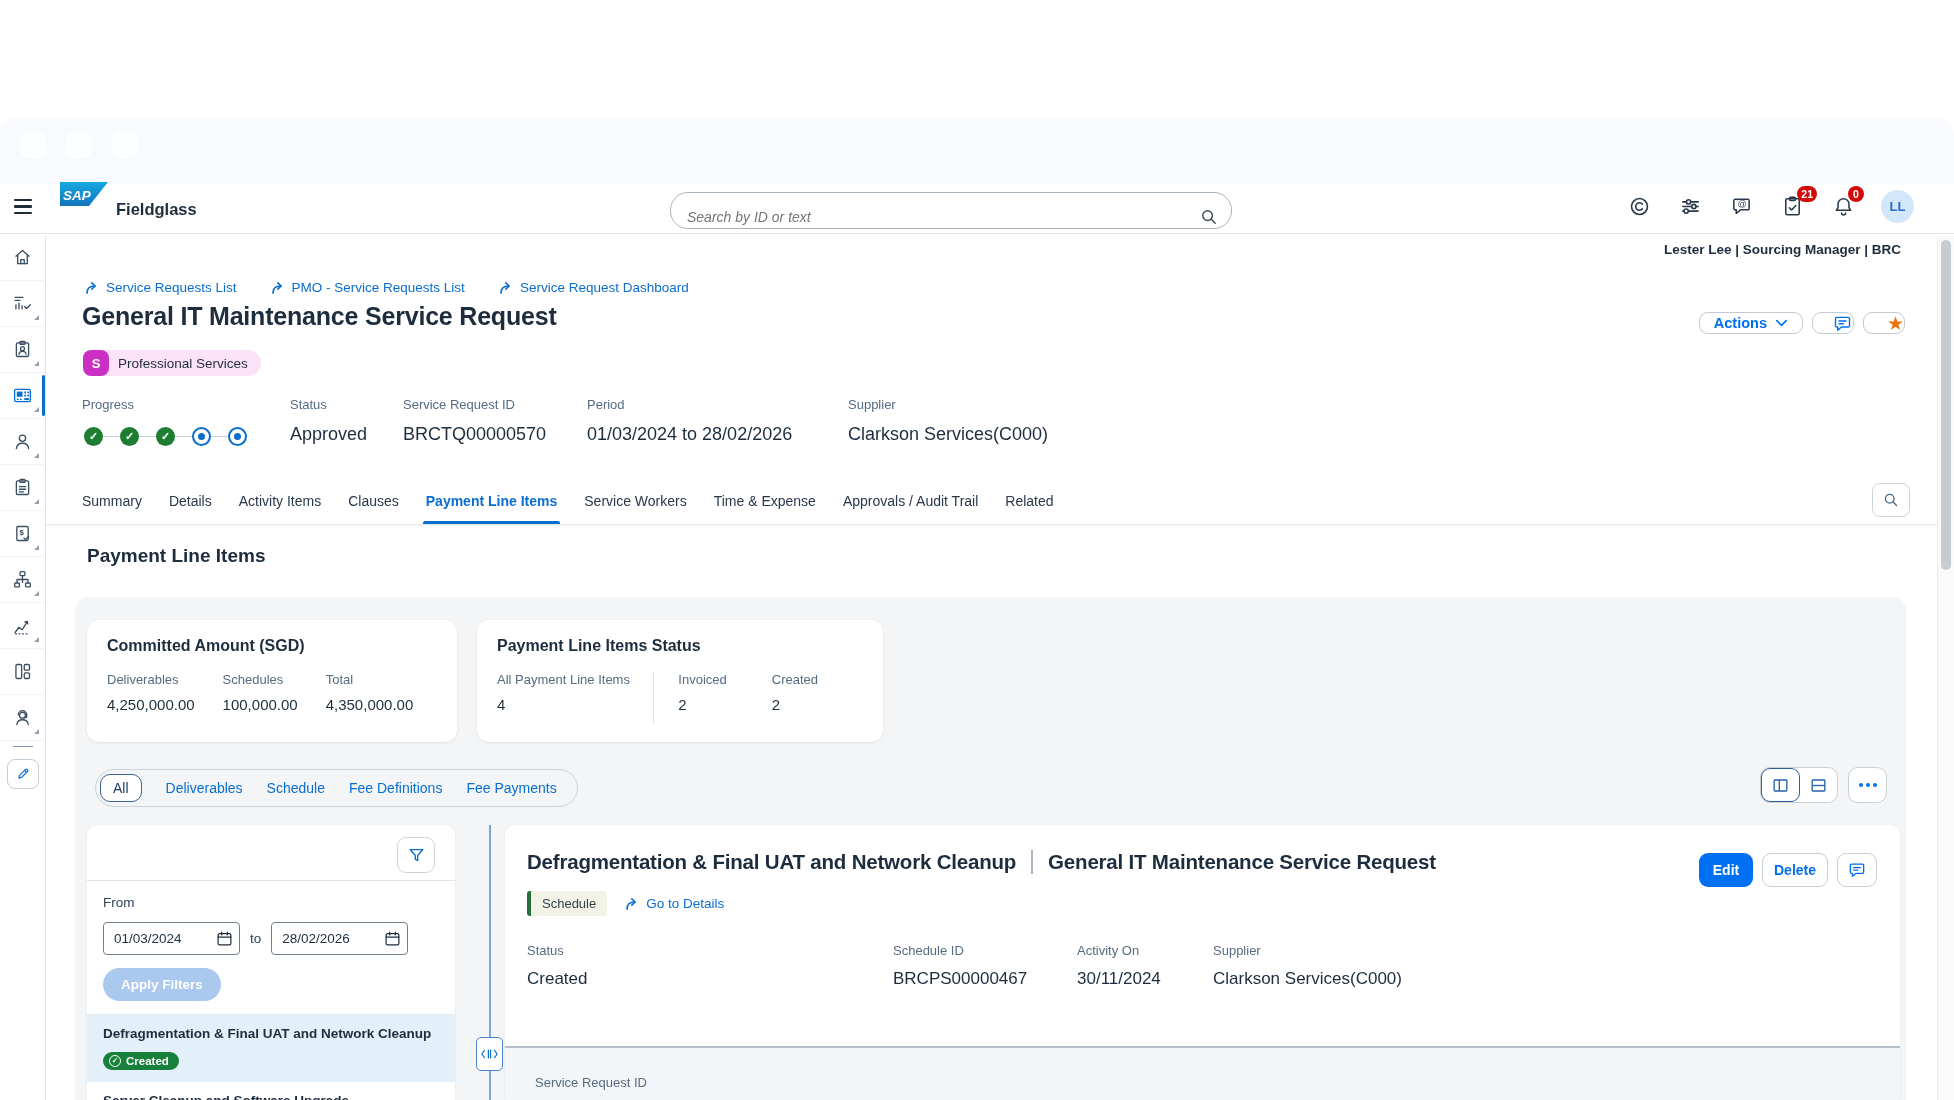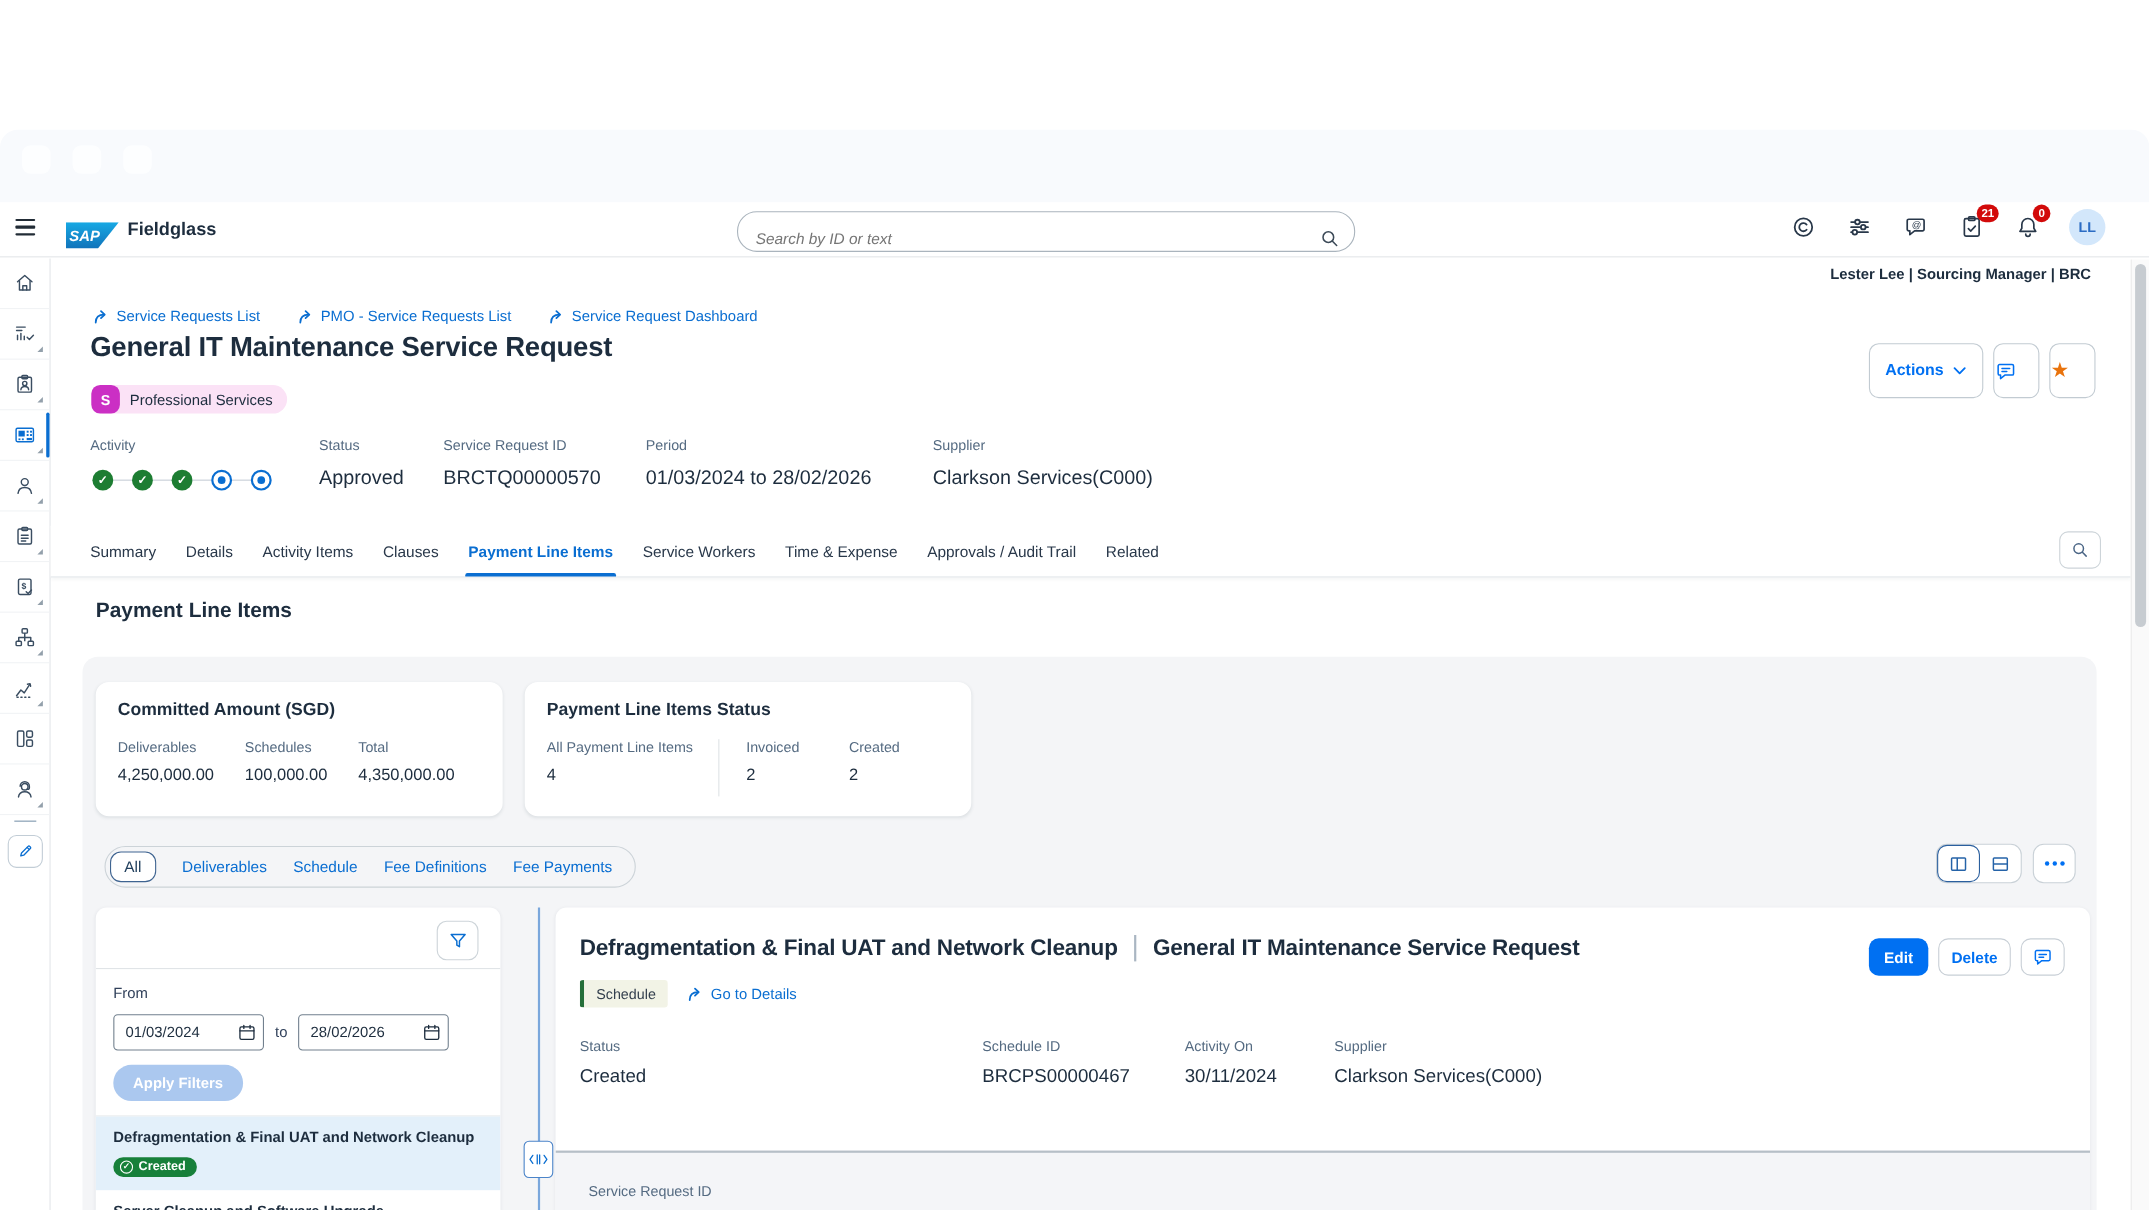--- a/index.html
+++ b/index.html
@@ -8,21 +8,21 @@
 
   
   .chrome { position:absolute; top:118px; left:0; right:0; height:66px; background:#f8fafd; border-radius:16px 16px 0 0; }
   .chrome .dots { position:absolute; left:20px; top:14px; display:flex; gap:20px; }
   .chrome .dot { width:26px; height:26px; border-radius:8px; background:#fdfeff; }
 
   
   .appbar { position:absolute; top:184px; left:0; right:0; height:50px; background:#fff; border-bottom:1px solid #e3e6e9; }
   .burger { position:absolute; left:14px; top:199px; width:18px; height:15px; display:flex; flex-direction:column; justify-content:space-between; cursor:pointer; }
   .burger span { display:block; height:2.2px; background:#222c36; border-radius:1px; }
-  .saplogo { position:absolute; left:60px; top:202px; }
+  .saplogo { position:absolute; left:60px; top:182px; }
   .brand { position:absolute; left:116px; top:200px; font-size:16.5px; font-weight:700; color:#1d2d3e; }
   .searchpill { position:absolute; left:670px; top:192px; width:562px; height:37px; border:1px solid #aab4bd; border-radius:18px; background:#fff; display:flex; align-items:center; padding:12px 12px 0 16px; }
   .searchpill input { flex:1; border:none; outline:none; font-size:14px; font-style:italic; color:#5b6b7b; background:transparent; font-family:inherit; }
   .hicons { position:absolute; right:40px; top:190px; display:flex; align-items:center; gap:25px; }
   .hico { position:relative; width:26px; height:26px; display:flex; align-items:center; justify-content:center; cursor:pointer; }
   .badge { position:absolute; top:-8px; right:-12px; min-width:16px; height:16px; border-radius:9px; background:#d20a0a; color:#fff; font-size:10.5px; font-weight:700; display:flex; align-items:center; justify-content:center; padding:0 4px; }
   .badge.round { right:-8px; min-width:16px; }
   .avatar { width:33px; height:33px; border-radius:50%; background:#d3e7fb; color:#2b6cc4; font-size:13px; font-weight:700; display:flex; align-items:center; justify-content:center; cursor:pointer; }
 
   
@@ -38,21 +38,21 @@
   .userline { position:absolute; top:242px; right:53px; font-size:13.5px; font-weight:700; color:#1d2d3e; }
   .breadcrumbs { position:absolute; left:85px; top:280px; display:flex; gap:34px; }
   .crumb { display:flex; align-items:center; gap:7px; color:#0a6ed1; font-size:13.5px; text-decoration:none; cursor:pointer; }
   .pagetitle { position:absolute; left:82px; top:302px; font-size:25px; font-weight:700; color:#1d2d3e; letter-spacing:-0.2px; }
   .typebadge { position:absolute; left:83px; top:350px; display:inline-flex; align-items:center; height:26px; background:#fbe2f6; border-radius:13px; padding-right:13px; }
   .typebadge .cap { width:26px; height:26px; border-radius:8px; background:#cb2fc4; color:#fff; font-size:13px; font-weight:700; display:flex; align-items:center; justify-content:center; margin-right:9px; }
   .typebadge .lbl { font-size:13.5px; color:#1d2d3e; }
 
   
   .actions { position:absolute; top:312px; right:49px; display:flex; gap:9px; }
-  .btn { height:50px; border:1px solid #c2cbd2; border-radius:9px; background:#fff; display:flex; align-items:center; justify-content:flex-start; cursor:pointer; }
+  .btn { height:22px; border:1px solid #c2cbd2; border-radius:9px; background:#fff; display:flex; align-items:center; justify-content:flex-end; cursor:pointer; }
   .actions .main-act { padding:0 14px; gap:8px; color:#0070f2; font-weight:700; font-size:14.5px; }
   .icbtn { width:42px; }
   .star { font-size:19px; color:#e9730c; line-height:1; }
 
   
   .metacol { position:absolute; top:397px; }
   .metacol .l { font-size:13px; color:#556b82; }
   .metacol .v { margin-top:12px; font-size:18px; color:#1d2d3e; }
   .mc-progress { left:82px; }
   .mc-0 { left:290px; } .mc-1 { left:403px; } .mc-2 { left:587px; } .mc-3 { left:848px; }
@@ -381,21 +381,21 @@
           <path d="M5.5 5h13a1.5 1.5 0 0 1 1.5 1.5v8a1.5 1.5 0 0 1-1.5 1.5H11l-4.5 3.6V16H5.5A1.5 1.5 0 0 1 4 14.5v-8A1.5 1.5 0 0 1 5.5 5z"></path>
           <path d="M8 9.2h8M8 12.2h5"></path>
         </svg>
     </button>
     <button class="btn icbtn">
       <span class="star">★</span>
     </button>
   </div>
 
   <div class="metacol mc-progress">
-    <div class="l">Activity</div>
+    <div class="l">Progress</div>
   </div>
   <div class="ptrack">
     <span class="pc done">✓</span>
       <span class="pline"></span>
     <span class="pc done">✓</span>
       <span class="pline"></span>
     <span class="pc done">✓</span>
       <span class="pline"></span>
     <span class="pc cur"></span>
       <span class="pline"></span>

